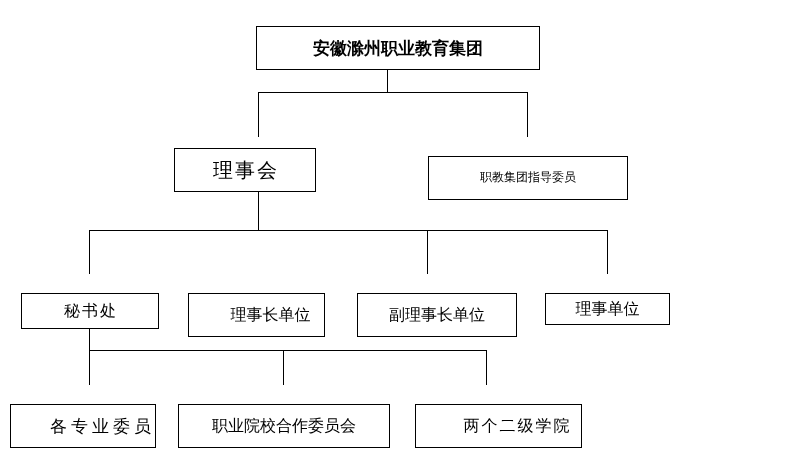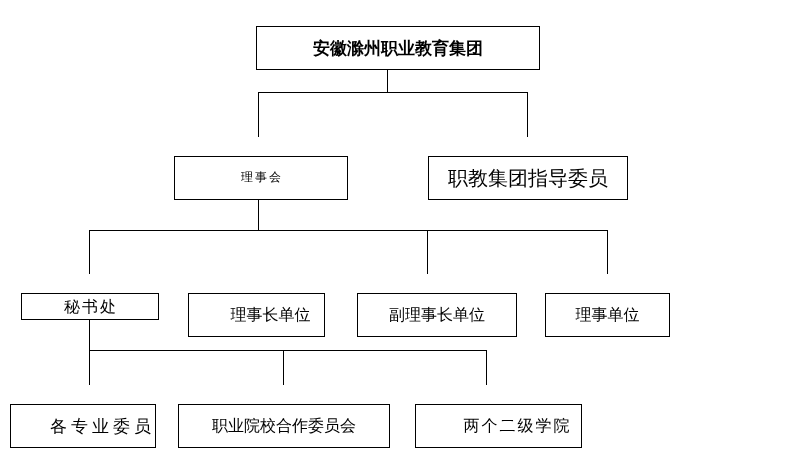--- a/index.html
+++ b/index.html
@@ -26,26 +26,26 @@
     color: #000000;
     line-height: 1.1;
     white-space: nowrap;
     z-index: 2;
     margin-top: 20px;
   }
   .node-label {
     display: block;
   }
   .n-root      { left: 256px; top: 6px;   width: 284px; height: 44px; font-size: 17px; font-weight: bold; }
-  .n-council   { left: 174px; top: 136px; width: 174px; height: 44px; font-size: 12px; }
-  .n-guide     { left: 428px; top: 136px; width: 200px; height: 44px; font-size: 20px; }
-  .n-sec       { left: 21px;  top: 273px; width: 138px; height: 27px; font-size: 16px; }
+  .n-council   { left: 174px; top: 128px; width: 142px; height: 44px; font-size: 20px; }
+  .n-guide     { left: 428px; top: 136px; width: 200px; height: 44px; font-size: 12px; }
+  .n-sec       { left: 21px;  top: 273px; width: 138px; height: 36px; font-size: 16px; }
   .n-chair     { left: 188px; top: 273px; width: 137px; height: 44px; font-size: 16px; padding-left: 28px; }
   .n-vice      { left: 357px; top: 273px; width: 160px; height: 44px; font-size: 16px; }
-  .n-member    { left: 545px; top: 273px; width: 125px; height: 44px; font-size: 16px; }
+  .n-member    { left: 545px; top: 273px; width: 125px; height: 32px; font-size: 16px; }
   .n-major     { left: 10px;  top: 384px; width: 146px; height: 44px; font-size: 17px; justify-content: flex-end; }
   .n-coop      { left: 178px; top: 384px; width: 212px; height: 44px; font-size: 16px; justify-content: center; }
   .n-colleges  { left: 415px; top: 384px; width: 167px; height: 44px; font-size: 16px; padding-left: 36px; }
   .sp-wide     { letter-spacing: 4px; text-indent: 4px; }
   .sp-mid      { letter-spacing: 2px; text-indent: 2px; }
 
   .ln {
     position: absolute;
     background: #000000;
     z-index: 1;

